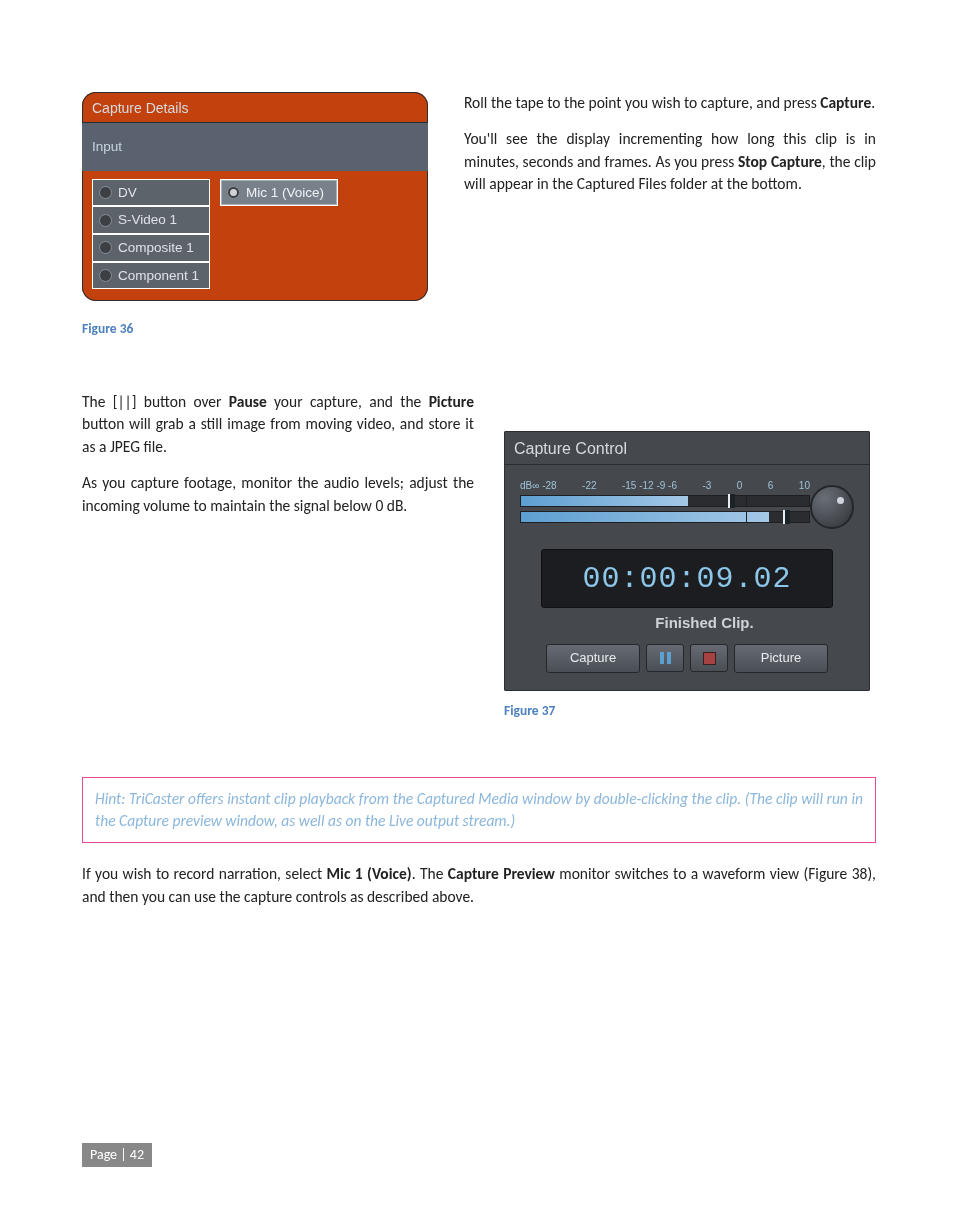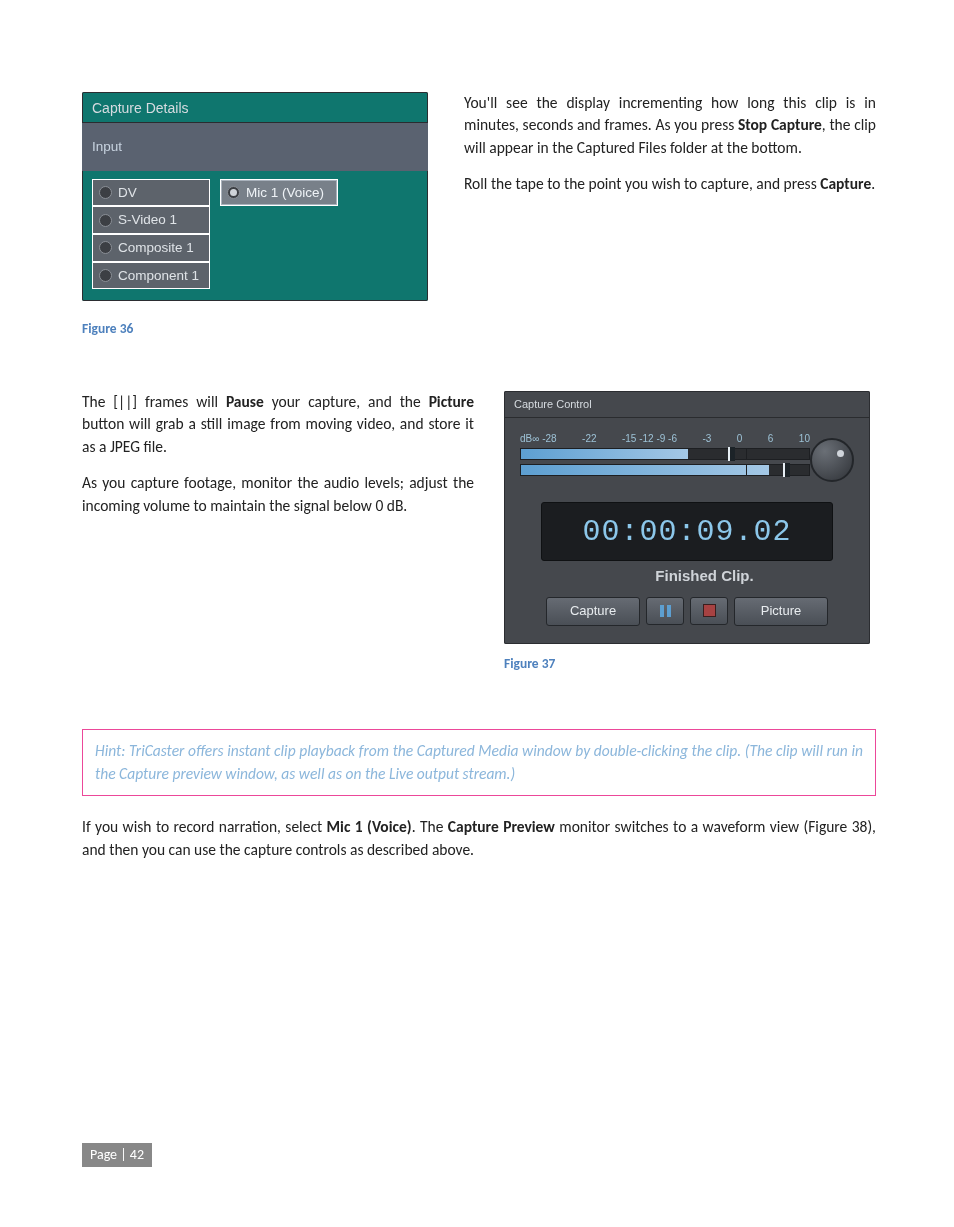--- a/index.html
+++ b/index.html
@@ -17,22 +17,22 @@
 .page {
   padding: 92px 78px 0 82px;
   box-sizing: border-box;
 }
 .row1 {
   display: flex;
   gap: 36px;
 }
 .window1 {
   width: 346px;
-  background: #0f766e;
-  border-radius: 2px;
+  background: #c2410c;
+  border-radius: 14px;
   color: #cfd2d6;
   font-family: Verdana, Arial, sans-serif;
   padding-bottom: 12px;
   box-shadow: 0 0 0 1px #2b2d31 inset;
 }
 .window1 .title {
   padding: 6px 10px 4px 10px;
   font-size: 14px;
   color: #d6dbe0;
   border-bottom: 1px solid #2a2c2f;
@@ -111,23 +111,24 @@
   background: #45484d;
   border-radius: 2px;
   color: #cfd2d6;
   font-family: Verdana, Arial, sans-serif;
   padding-bottom: 18px;
   box-shadow: 0 0 0 1px #2b2d31 inset;
   width: 366px;
 }
 .window2 .title2 {
   padding: 6px 10px 4px 10px;
-  font-size: 11px;
+  font-size: 16px;
   color: #d6dbe0;
   border-bottom: 1px solid #2a2c2f;
+  margin-top: 40px;
 }
 .db-area {
   padding: 14px 16px 6px 16px;
   display: flex;
   align-items: flex-start;
 }
 .db-scale {
   flex: 1;
 }
 .db-ticks {
@@ -308,28 +309,28 @@
                 <span class="radio-dot on"></span>
                 <span>Mic 1 (Voice)</span>
               </div>
           </div>
         </div>
       </div>
       <div class="fig-label" style="margin-top:18px;">Figure 36</div>
     </div>
 
     <div class="right1">
+      <p class="para"><span>Roll the tape to the point you wish to capture, and press </span><b>Capture</b><span>.</span></p>
       <p class="para"><span>You'll see the display incrementing how long this clip is in minutes, seconds and frames. As you press </span><b>Stop Capture</b><span>, the clip will appear in the Captured Files folder at the bottom.</span></p>
-      <p class="para"><span>Roll the tape to the point you wish to capture, and press </span><b>Capture</b><span>.</span></p>
     </div>
   </div>
 
   <div class="row2">
     <div class="left2">
-      <p class="para"><span>The [||] frames will </span><b>Pause</b><span> your capture, and the </span><b>Picture</b><span> button will grab a still image from moving video, and store it as a JPEG file.</span></p>
+      <p class="para"><span>The [||] button over </span><b>Pause</b><span> your capture, and the </span><b>Picture</b><span> button will grab a still image from moving video, and store it as a JPEG file.</span></p>
       <p class="para">As you capture footage, monitor the audio levels; adjust the incoming volume to maintain the signal below 0 dB.</p>
     </div>
 
     <div class="right2">
       <div class="window2">
         <div class="title2">Capture Control</div>
         <div class="db-area">
           <div class="db-scale">
             <div class="db-ticks">
               <span>dB∞ -28</span>

